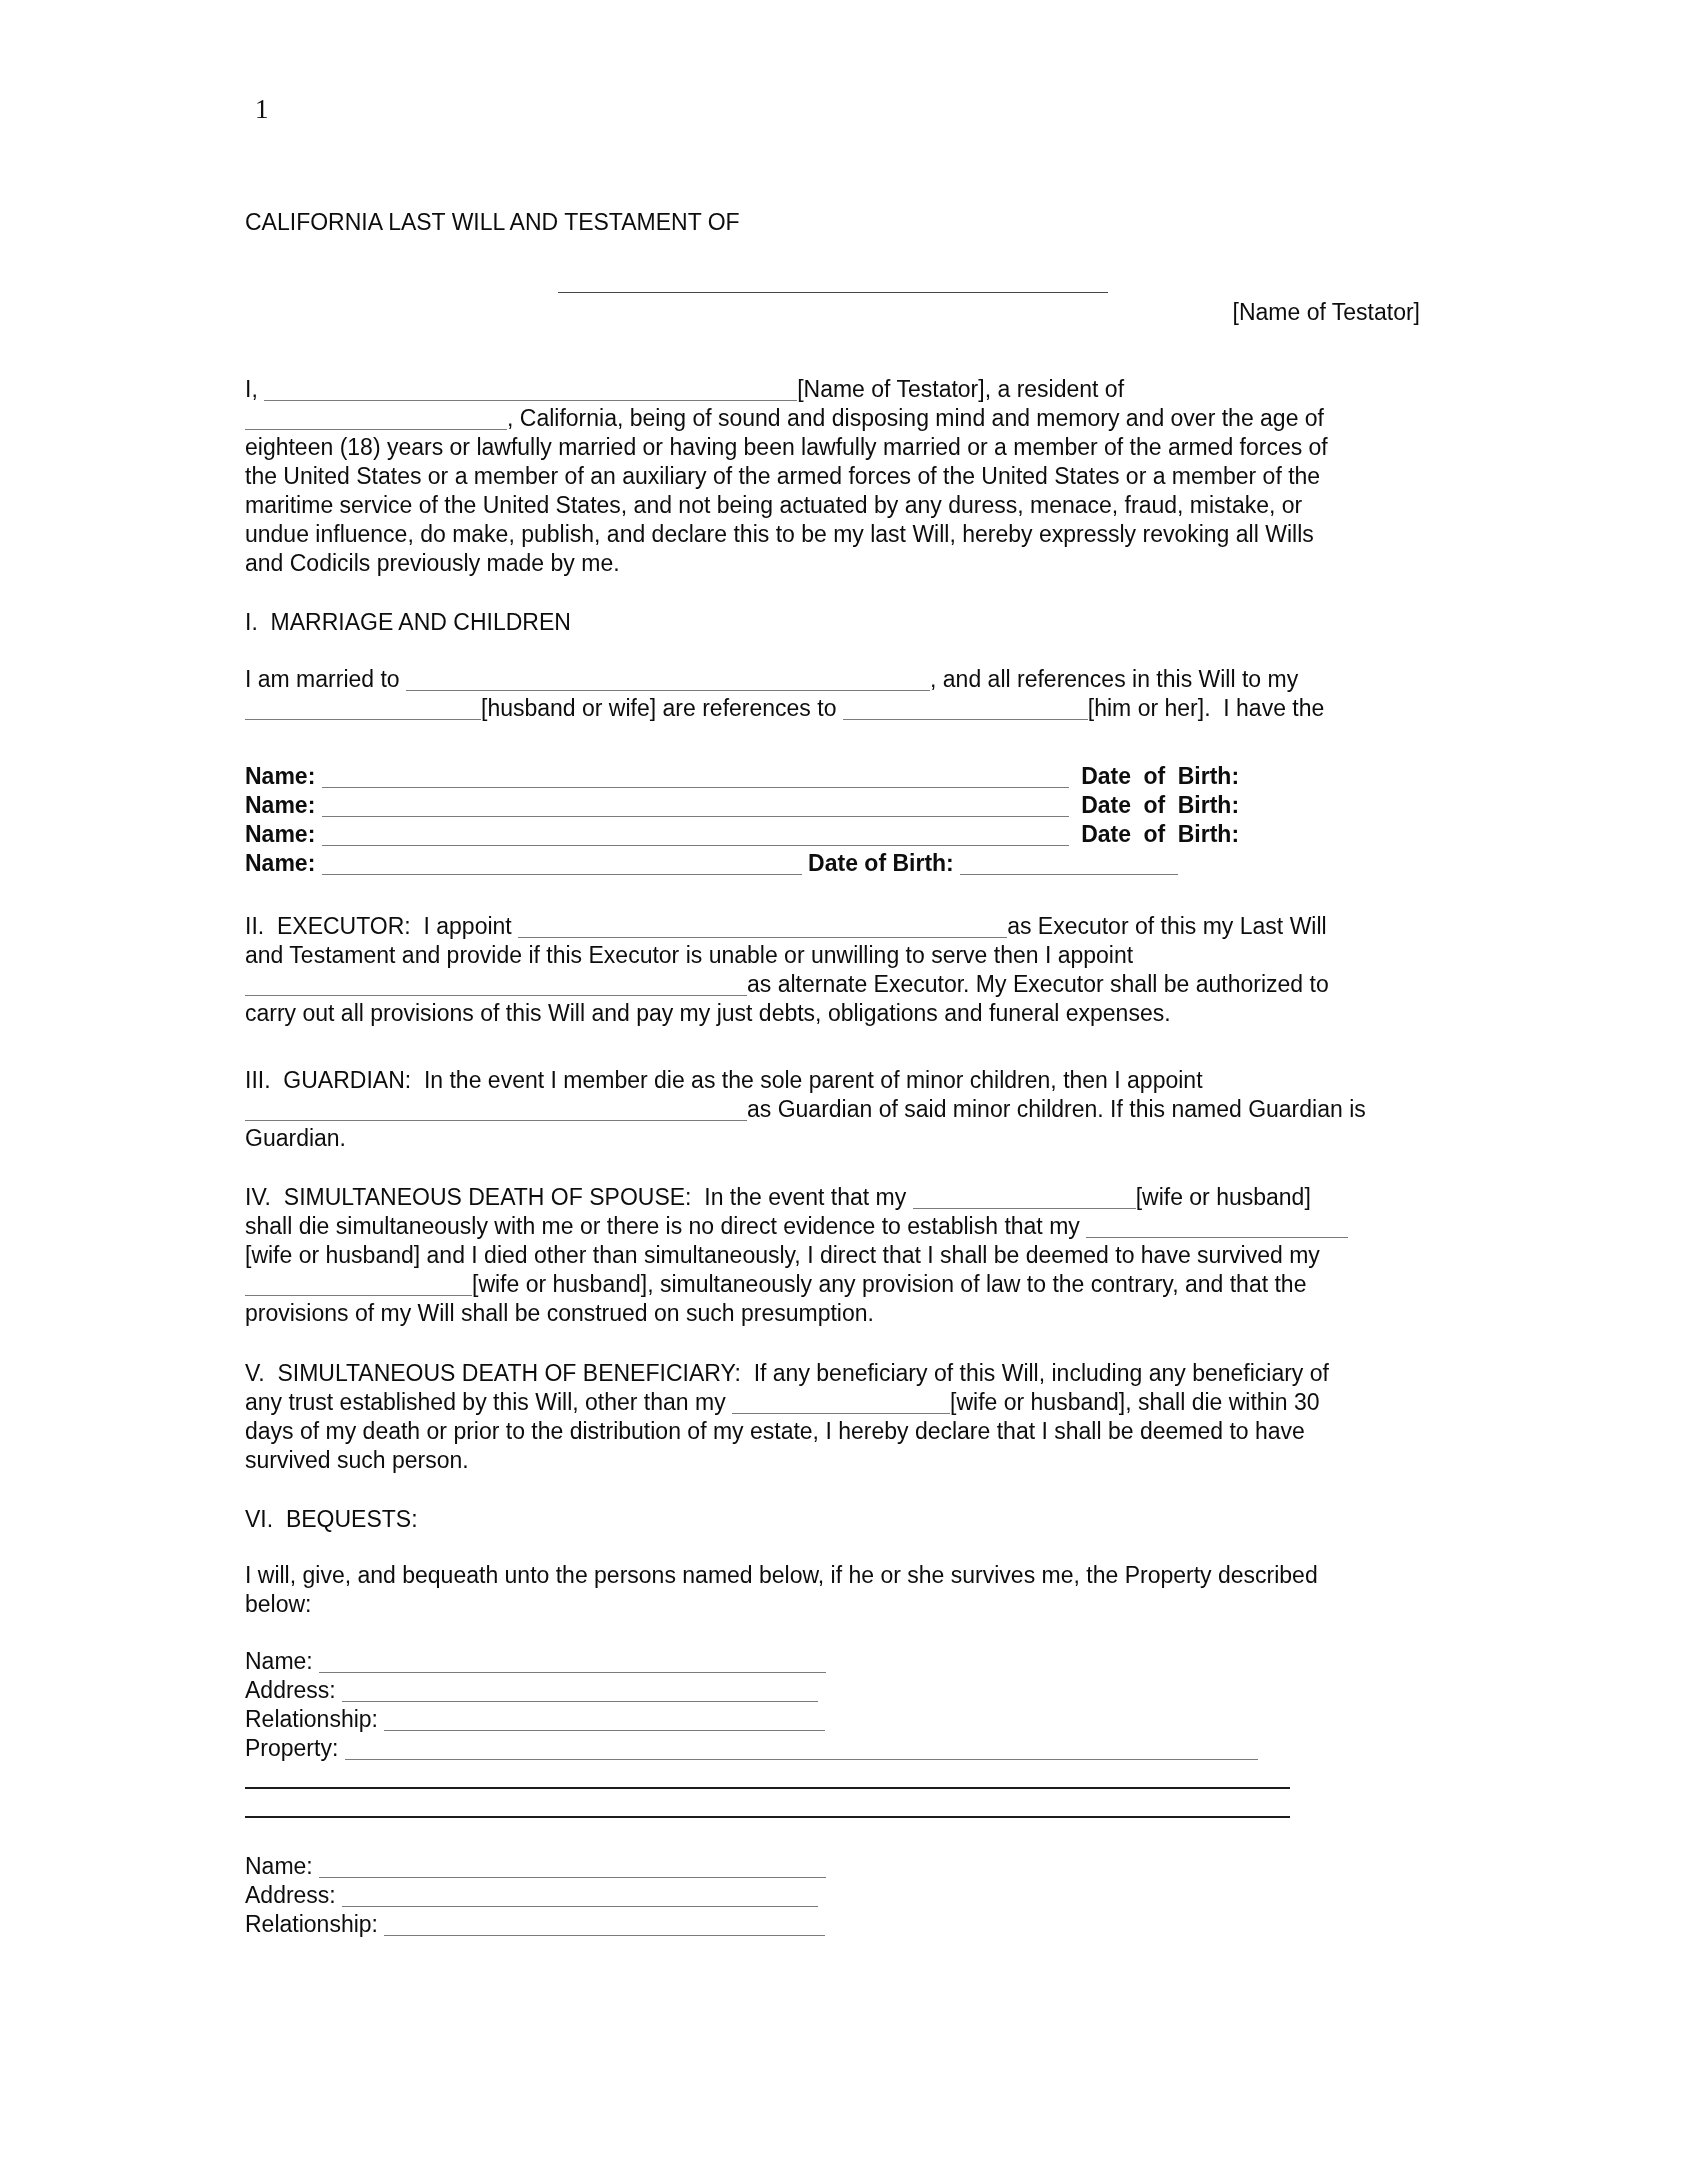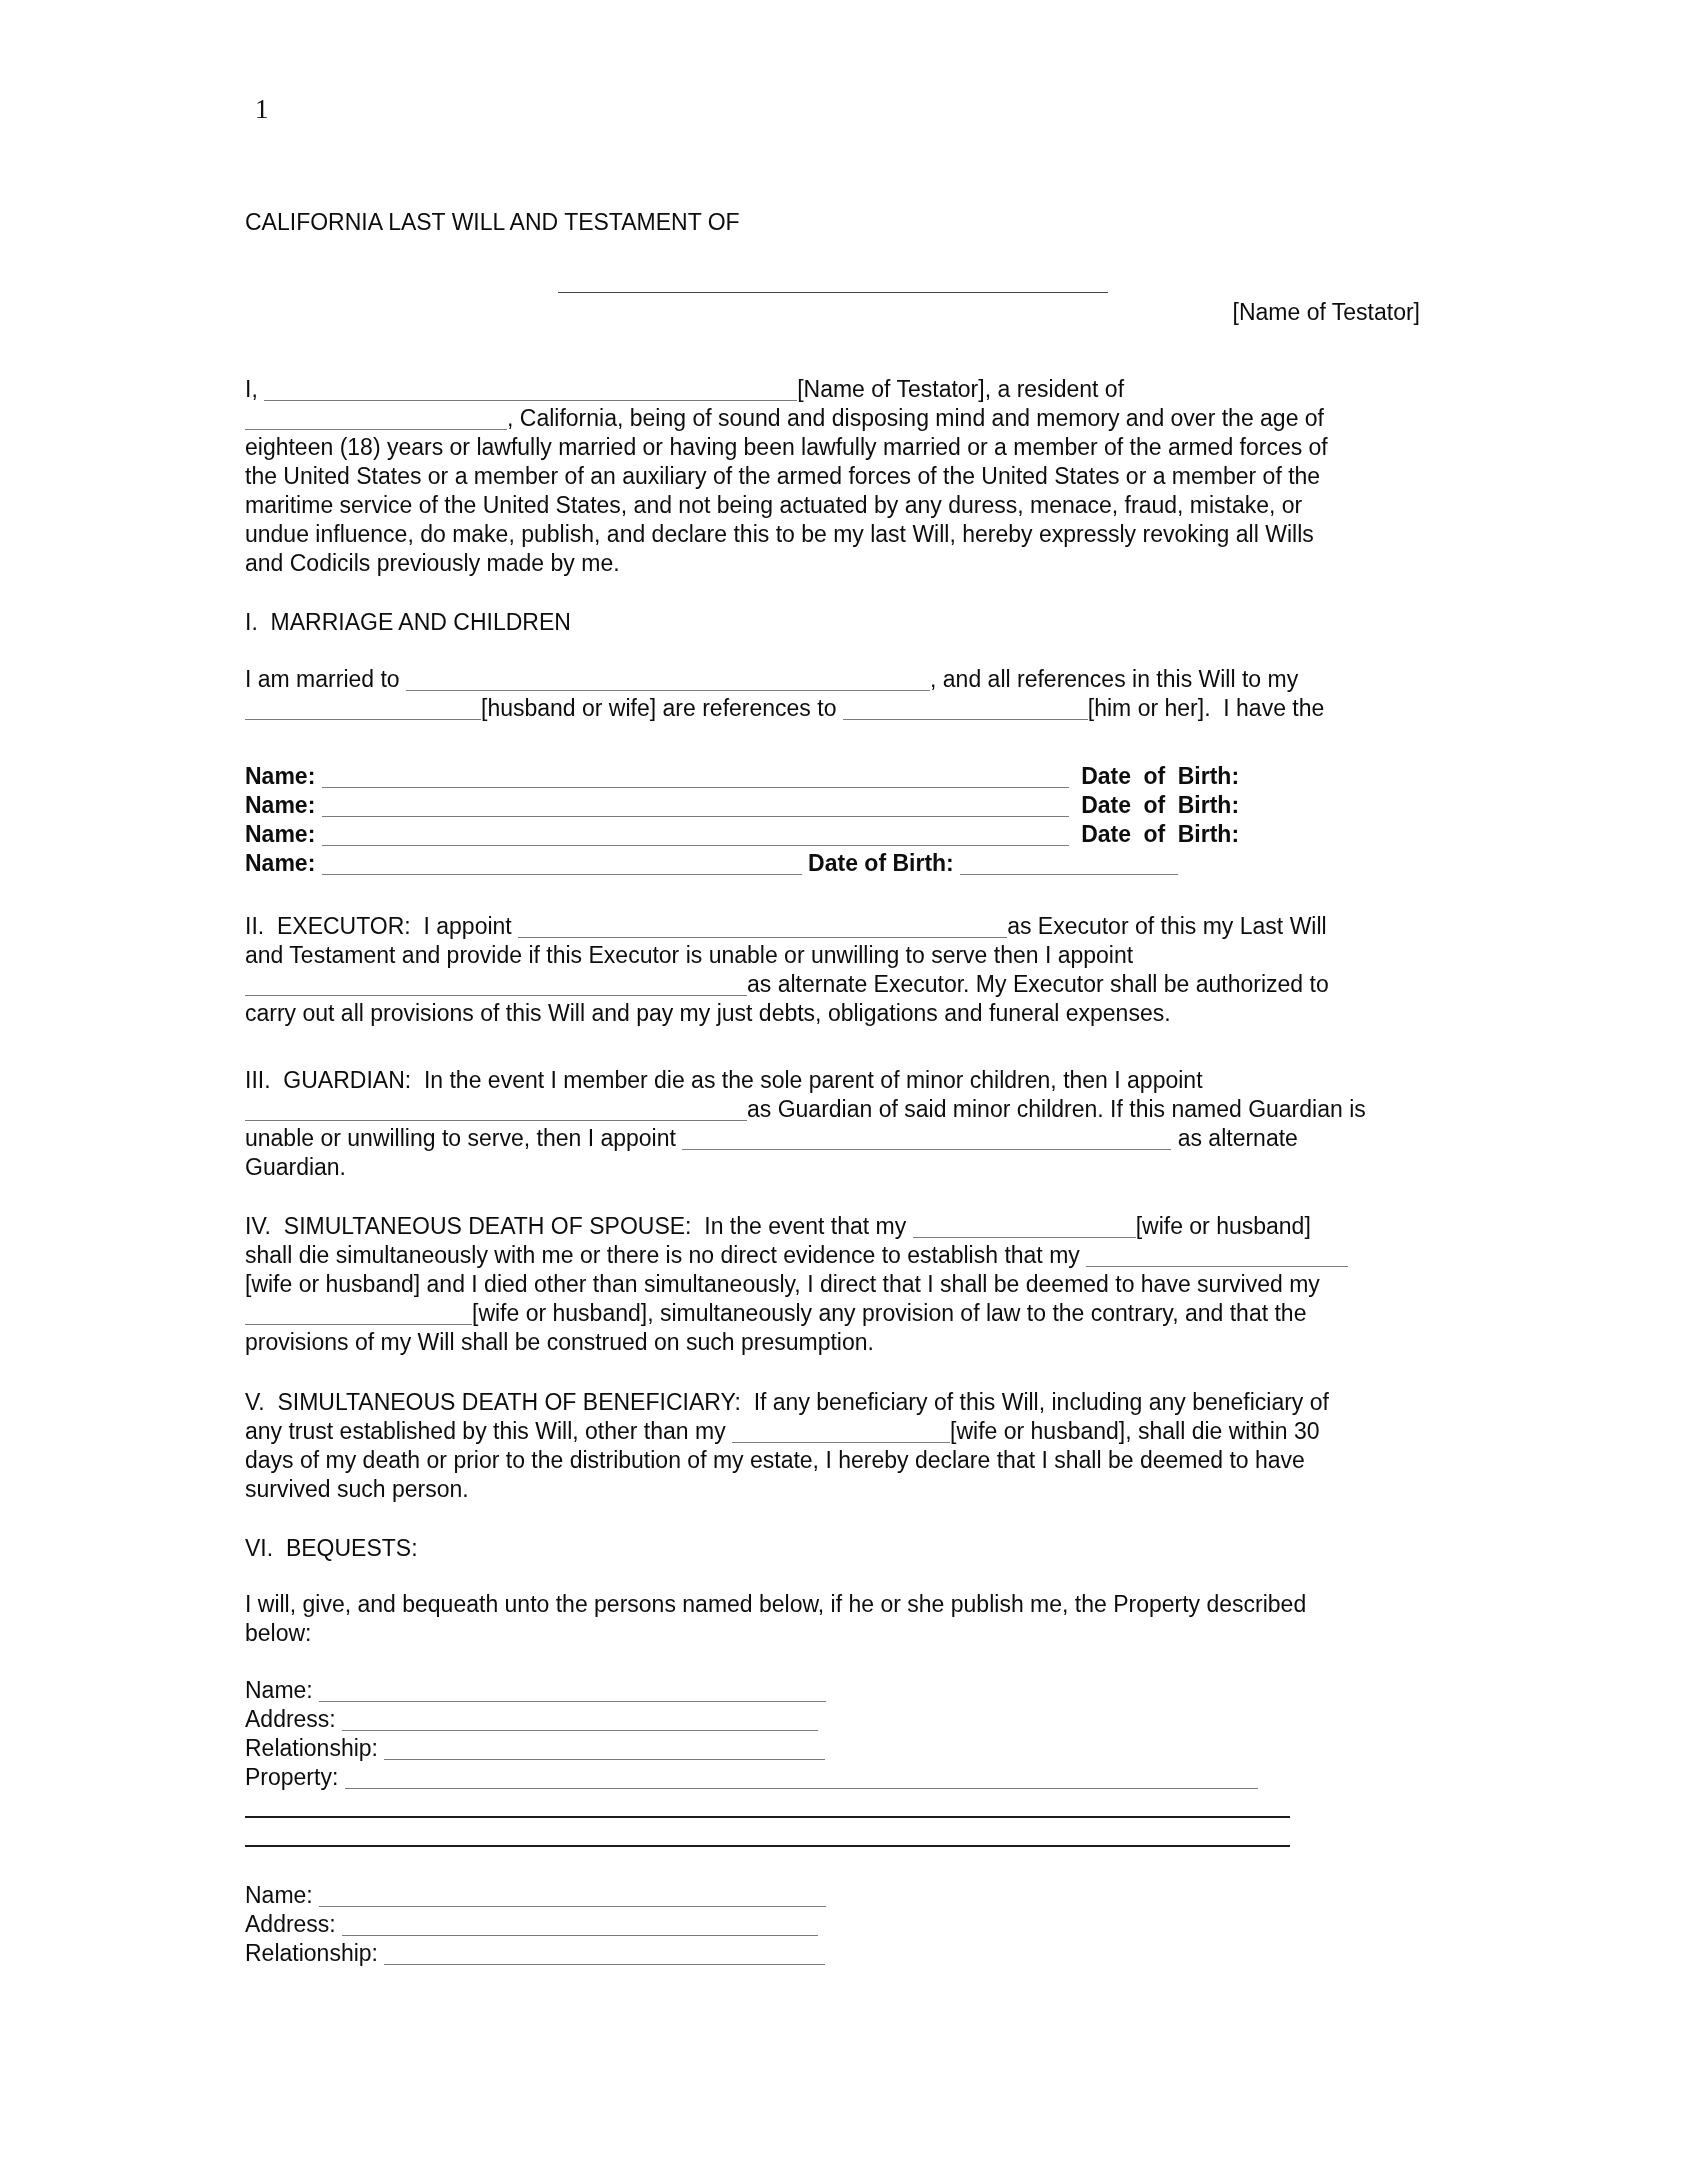--- a/index.html
+++ b/index.html
@@ -89,42 +89,41 @@
     <div id="executor-section">
         <div class="line"><span class="txt">II.  EXECUTOR:  I appoint </span><span class="blank" style="width: 489px;"></span><span class="txt">as Executor of this my Last Will</span></div>
         <div class="line"><span class="txt">and Testament and provide if this Executor is unable or unwilling to serve then I appoint</span></div>
         <div class="line"><span class="blank" style="width: 502px;"></span><span class="txt">as alternate Executor. My Executor shall be authorized to</span></div>
         <div class="line"><span class="txt">carry out all provisions of this Will and pay my just debts, obligations and funeral expenses.</span></div>
       </div>
 
     <div id="guardian-section">
         <div class="line"><span class="txt">III.  GUARDIAN:  In the event I member die as the sole parent of minor children, then I appoint</span></div>
         <div class="line"><span class="blank" style="width: 502px;"></span><span class="txt">as Guardian of said minor children. If this named Guardian is</span></div>
-        <div class="line"><span class="txt">unable or unwilling to serve, then I appoint </span><span class="blank" style="width: 489px;"></span><span class="txt"> as alternate</span></div>
         <div class="line"><span class="txt">Guardian.</span></div>
       </div>
 
     <div id="spouse-section">
         <div class="line"><span class="txt">IV.  SIMULTANEOUS DEATH OF SPOUSE:  In the event that my </span><span class="blank" style="width: 223px;"></span><span class="txt">[wife or husband]</span></div>
         <div class="line"><span class="txt">shall die simultaneously with me or there is no direct evidence to establish that my </span><span class="blank" style="width: 262px;"></span></div>
         <div class="line"><span class="txt">[wife or husband] and I died other than simultaneously, I direct that I shall be deemed to have survived my</span></div>
         <div class="line"><span class="blank" style="width: 227px;"></span><span class="txt">[wife or husband], simultaneously any provision of law to the contrary, and that the</span></div>
         <div class="line"><span class="txt">provisions of my Will shall be construed on such presumption.</span></div>
       </div>
 
     <div id="beneficiary-section">
         <div class="line"><span class="txt">V.  SIMULTANEOUS DEATH OF BENEFICIARY:  If any beneficiary of this Will, including any beneficiary of</span></div>
         <div class="line"><span class="txt">any trust established by this Will, other than my </span><span class="blank" style="width: 218px;"></span><span class="txt">[wife or husband], shall die within 30</span></div>
         <div class="line"><span class="txt">days of my death or prior to the distribution of my estate, I hereby declare that I shall be deemed to have</span></div>
         <div class="line"><span class="txt">survived such person.</span></div>
       </div>
 
     <div id="bequests-heading">VI.  BEQUESTS:</div>
     <div id="bequests-intro">
-        <div class="line"><span class="txt">I will, give, and bequeath unto the persons named below, if he or she publish me, the Property described</span></div>
+        <div class="line"><span class="txt">I will, give, and bequeath unto the persons named below, if he or she survives me, the Property described</span></div>
         <div class="line"><span class="txt">below:</span></div>
       </div>
 
     <div id="bequest-block-1">
         <div class="line"><span class="txt">Name: </span><span class="blank" style="width: 507px;"></span></div>
         <div class="line"><span class="txt">Address: </span><span class="blank" style="width: 476px;"></span></div>
         <div class="line"><span class="txt">Relationship: </span><span class="blank" style="width: 441px;"></span></div>
         <div class="line"><span class="txt">Property: </span><span class="blank" style="width: 913px;"></span></div>
         <div class="line"><span class="blank heavy" style="width: 1045px;"></span></div>
         <div class="line"><span class="blank heavy" style="width: 1045px;"></span></div>

